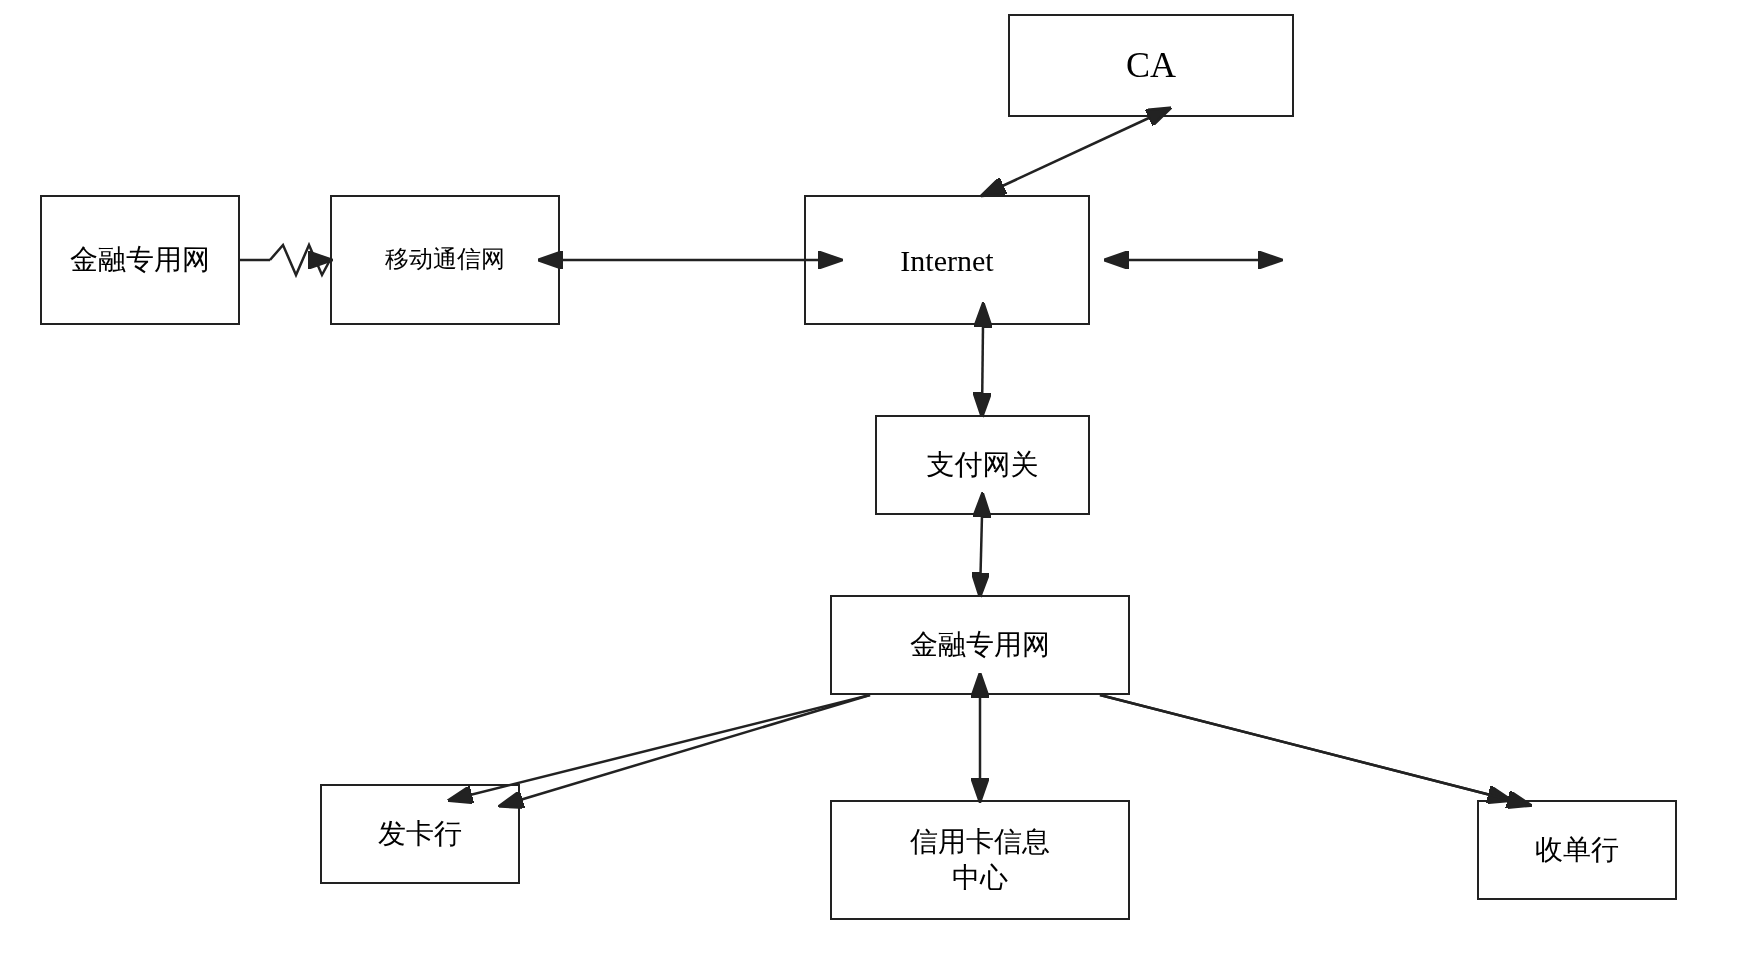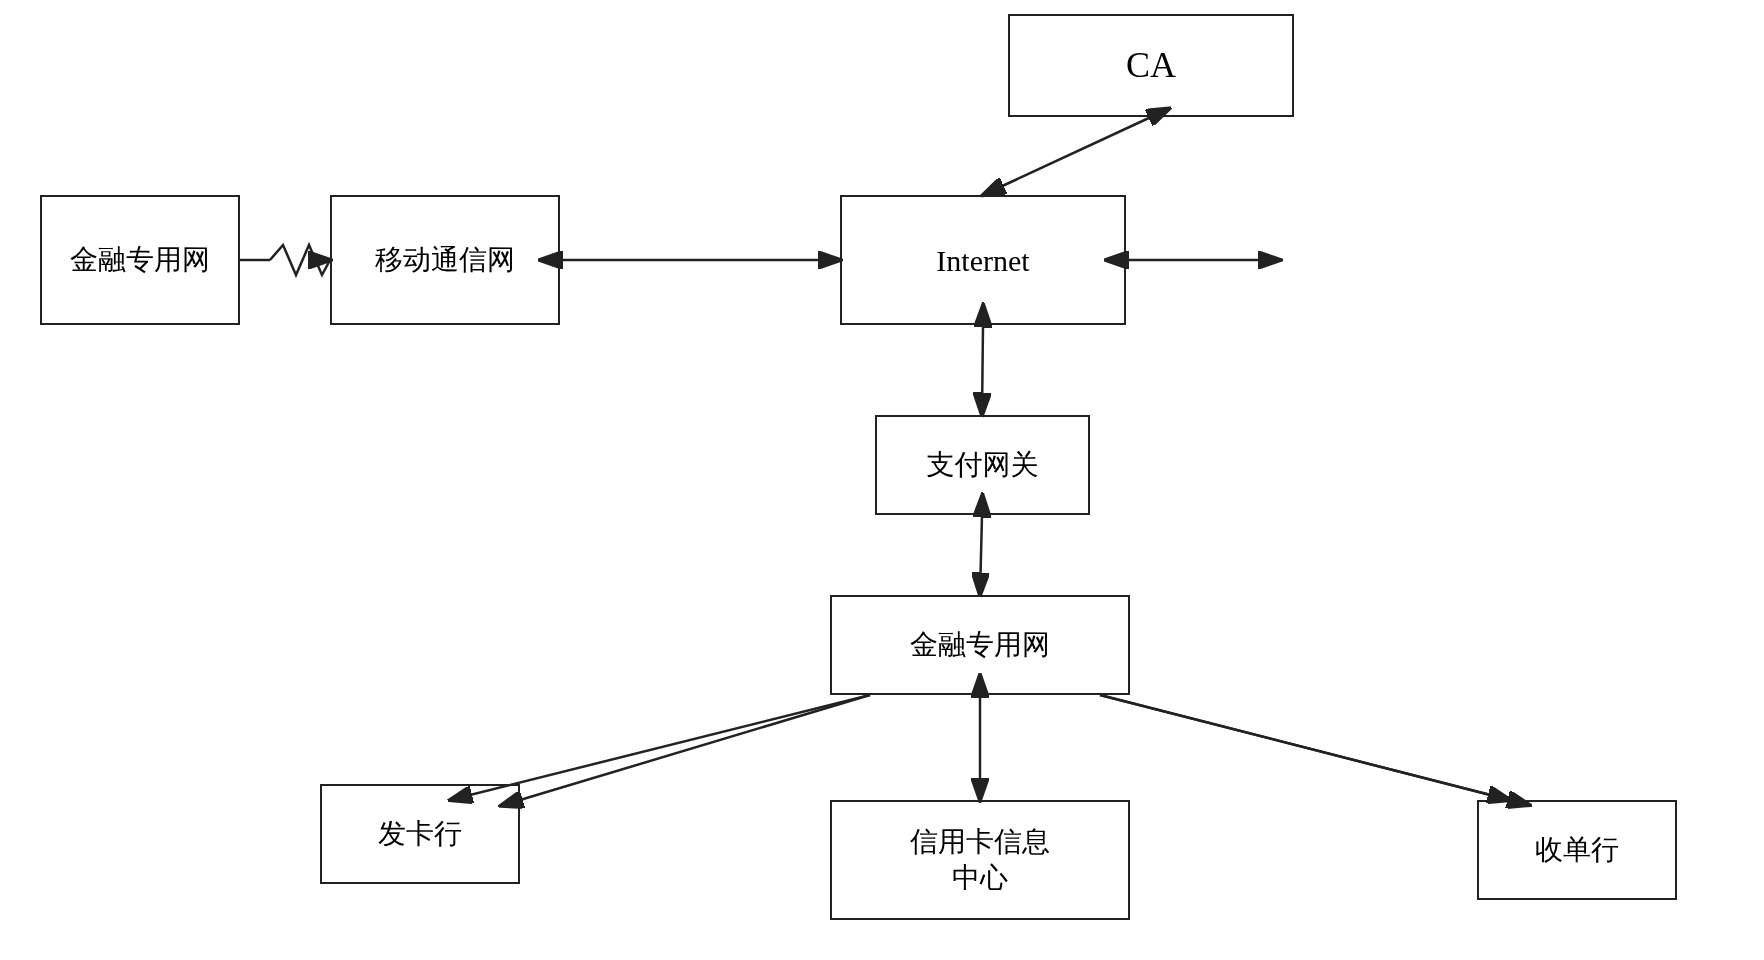--- a/index.html
+++ b/index.html
@@ -47,29 +47,29 @@
   </style>
 </head>
 <body>
 
 <div class="diagram-container">
 
   <div class="box" style="left:1008px; top:14px; width:286px; height:103px; font-size:36px; font-weight:normal;">
     <span>CA</span>
   </div>
 
-  <div class="box" style="left:840px; top:195px; width:286px; height:130px; font-size:30px;">
+  <div class="box" style="left:804px; top:195px; width:286px; height:130px; font-size:30px;">
     <span>Internet</span>
   </div>
 
   <div class="box" style="left:40px; top:195px; width:200px; height:130px; font-size:28px;">
     <span>金融专用网</span>
   </div>
 
-  <div class="box" style="left:330px; top:195px; width:230px; height:130px; font-size:28px;">
+  <div class="box" style="left:330px; top:195px; width:230px; height:130px; font-size:24px;">
     <span>移动通信网</span>
   </div>
 
 
   <div class="box" style="left:875px; top:415px; width:215px; height:100px; font-size:28px;">
     <span>支付网关</span>
   </div>
 
   <div class="box" style="left:830px; top:595px; width:300px; height:100px; font-size:28px;">
     <span>金融专用网</span>

